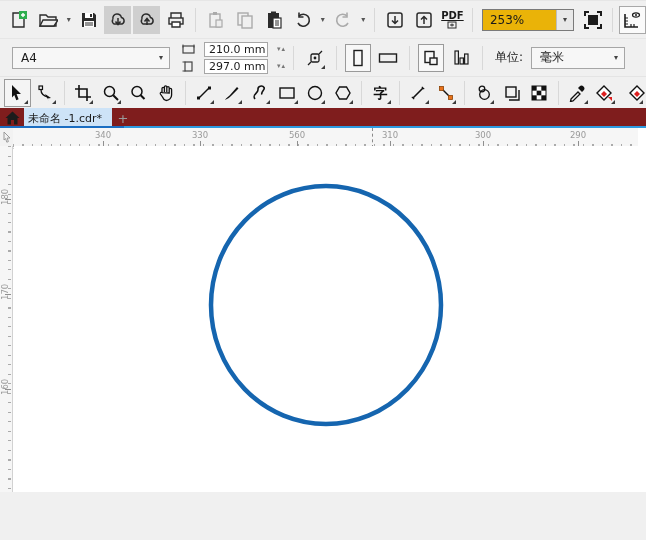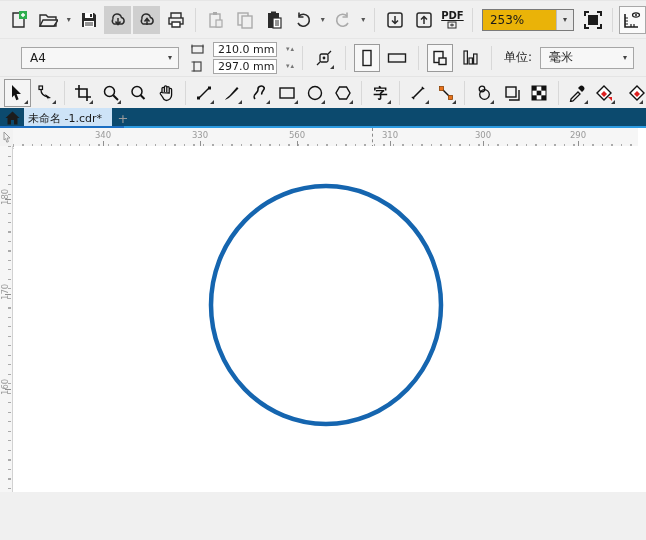--- a/index.html
+++ b/index.html
@@ -23,21 +23,21 @@
   .tbtn.pressed { background:#cfcfcf; }
   .tbtn.disabled { opacity:.35; }
   .caret { font-size:8px; color:#555; width:10px; text-align:center; align-self:center; }
   .divider { width:1px; height:24px; background:#d8d8d8; margin:0 4px; flex:0 0 auto; }
   svg.ic { display:block; }
   .zoom-combo { width:96px; height:22px; background:#eab308; border:1px solid #7a7a7a; display:flex; align-items:center; margin:0 3px; }
   .zoom-combo .val { flex:1; padding-left:7px; font-size:12px; }
   .zoom-combo .drop { width:17px; height:100%; background:#e8e8e8; border-left:1px solid #bdbdbd; display:flex; align-items:center; justify-content:center; font-size:8px; color:#444; }
 
   
-  .propbar { height:38px; display:flex; align-items:center; padding-left:21px; gap:4px; border-top:1px solid #e6e6e6; }
+  .propbar { height:38px; display:flex; align-items:center; padding-left:12px; gap:4px; border-top:1px solid #e6e6e6; }
   .combo { height:22px; border:1px solid #a6a6a6; background:#f7f7f7; display:flex; align-items:center; }
   .combo .val { flex:1; padding-left:8px; }
   .combo .arr { width:16px; text-align:center; font-size:8px; color:#444; }
   .combo.preset { width:158px; }
   .combo.units { width:94px; }
   .sizegrp { display:flex; flex-direction:column; gap:2px; margin-left:8px; }
   .sizerow { display:flex; align-items:center; gap:9px; }
   .mmfield { width:64px; height:15px; border:1px solid #a6a6a6; background:#fff; font-size:11px; padding-left:4px; display:flex; align-items:center; }
   .spin { display:flex; gap:1px; font-size:7px; color:#777; }
   .pbtn { width:26px; height:28px; display:flex; align-items:center; justify-content:center; border:1px solid transparent; position:relative; }
@@ -45,21 +45,21 @@
   .units-label { margin:0 4px 0 4px; white-space:nowrap; }
 
   
   .toolbox { height:32px; display:flex; align-items:center; padding-left:4px; gap:1px; border-top:1px solid #e4e4e4; }
   .tool { width:27px; height:28px; display:flex; align-items:center; justify-content:center; position:relative; border:1px solid transparent; }
   .tool.sel { border-color:#9a9a9a; background:#f4f4f4; }
   .fly::after { content:""; position:absolute; right:2px; bottom:2px; border-left:4px solid transparent; border-bottom:4px solid #3a3a3a; }
   .glyph-text { font-size:14px; font-weight:bold; color:#111; line-height:1; }
 
   
-  .tabbar { height:20px; background:#0c4a6e; display:flex; align-items:stretch; position:relative; }
+  .tabbar { height:20px; background:#7f1d1d; display:flex; align-items:stretch; position:relative; }
   .home-btn { width:24px; display:flex; align-items:center; justify-content:center; }
   .doc-tab { width:88px; background:#cde3f7; display:flex; align-items:center; padding-left:4px; font-size:11px; white-space:nowrap; }
   .newtab-btn { width:22px; display:flex; align-items:center; justify-content:center; color:#9a9a9a; font-size:13px; }
   .tab-underline { position:absolute; left:0; right:0; bottom:0; height:2px; background:#2d9be2; }
   .tab-underline-active { position:absolute; left:0; bottom:0; height:2px; width:124px; background:#1b6ec2; }
 
   
   .workarea { position:relative; height:364px; background:#fff; }
   .hruler { position:absolute; left:13px; top:0; right:8px; height:21px; background:#f6f6f6; border-bottom:1px solid #d2d2d2; }
   .hruler .ticks { position:absolute; left:0; right:0; bottom:1px; height:3px;

